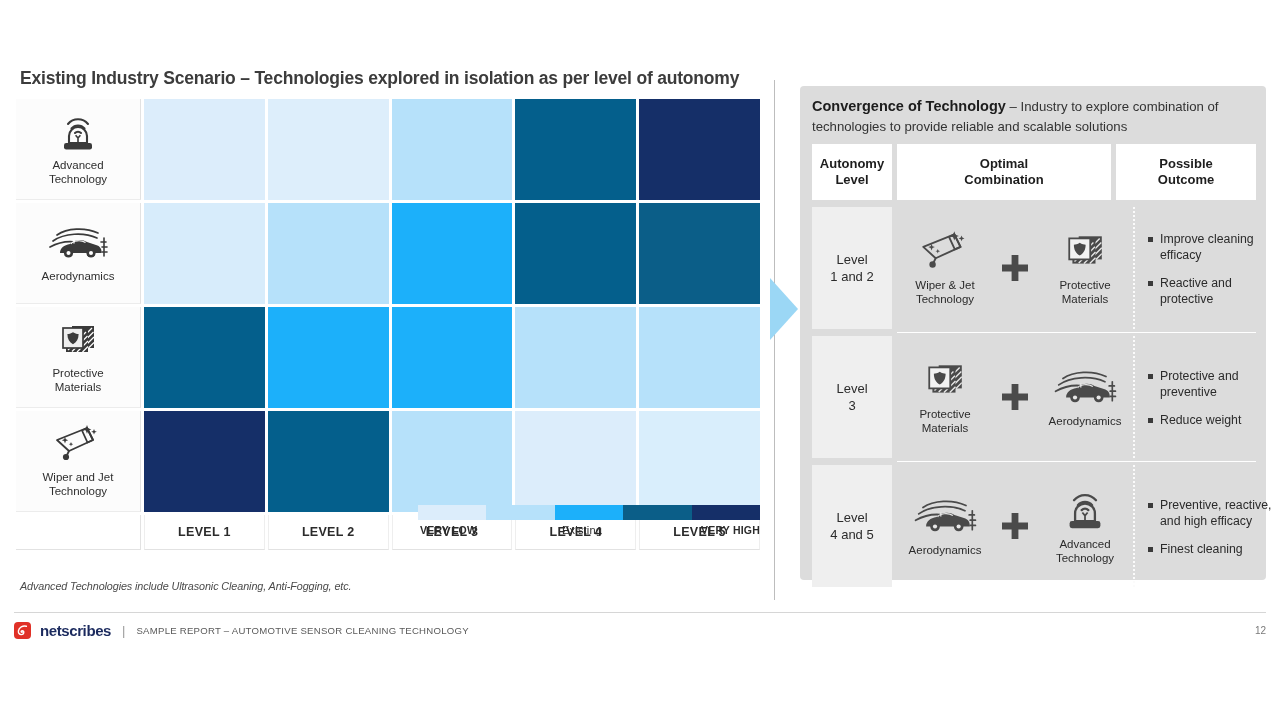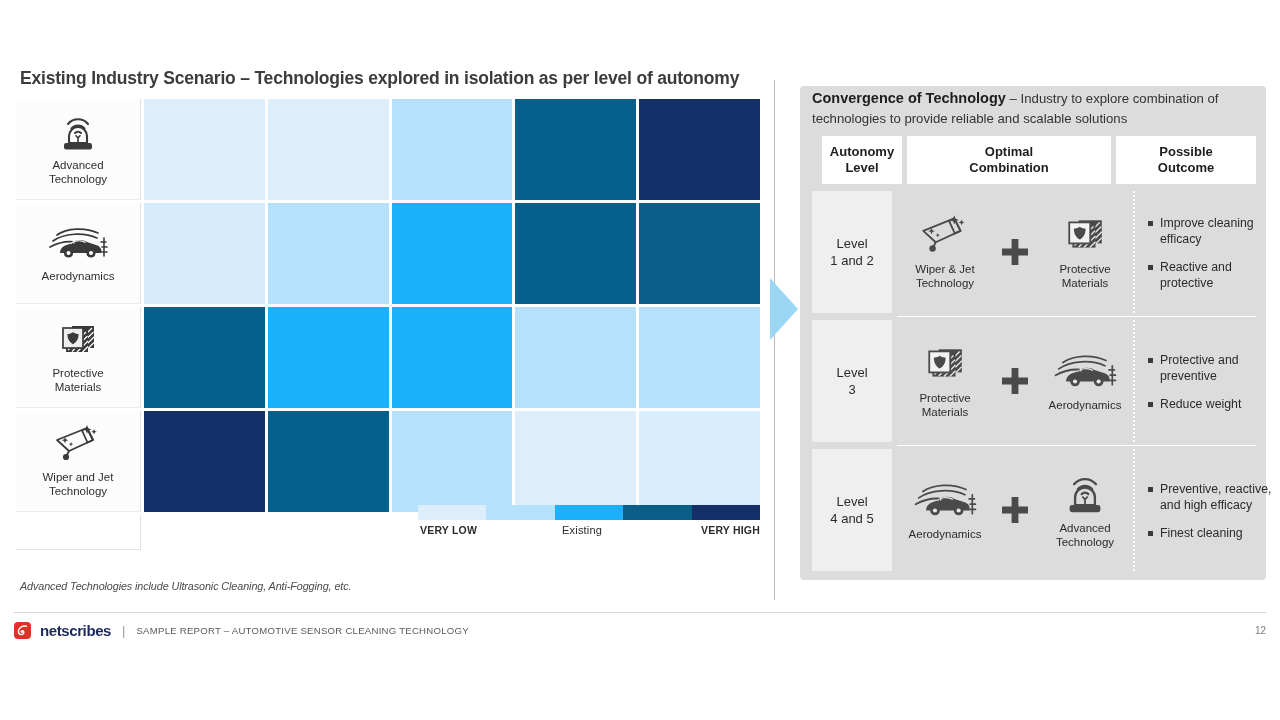--- a/index.html
+++ b/index.html
@@ -72,26 +72,26 @@
     background: #bdbdbd;
   }
 
   
   #flow-arrow { position: absolute; left: 770px; top: 278px; }
 
   
   #right-panel {
     position: absolute; left: 800px; top: 86px;
     width: 466px; height: 494px;
-    background: #dcdcdc; border-radius: 4px; padding: 2px 10px 8px 12px;
+    background: #dcdcdc; border-radius: 4px; padding: 10px 10px 8px 12px;
   }
   #right-title { font-size: 13.2px; color: #333; line-height: 1.45; margin-bottom: 8px; }
   #right-title b { font-size: 14.5px; color: #1d1d1d; }
 
-  #conv-head { display: flex; gap: 5px; height: 48px; margin-left: 10px; }
+  #conv-head { display: flex; gap: 5px; height: 56px; }
   .conv-head-cell {
     background: #fff; display: flex; align-items: center; justify-content: center;
     text-align: center; font-weight: bold; font-size: 13px; color: #1d1d1d; line-height: 1.22;
   }
   .col-level { width: 80px; min-width: 80px; }
   .col-combo { flex: 1; }
   .col-outcome { width: 140px; min-width: 140px; }
 
   .conv-row { display: flex; gap: 5px; height: 122px; margin-top: 7px; position: relative; }
   .conv-row + .conv-row::before {
@@ -271,20 +271,27 @@
           <div class="hm-cell" style="background:#152f68"></div>
           <div class="hm-cell" style="background:#045f8c"></div>
           <div class="hm-cell" style="background:#b6e1fa"></div>
           <div class="hm-cell" style="background:#dcedfb"></div>
           <div class="hm-cell" style="background:#d9eefc"></div>
         </div>
       </div>
 
       <div id="hm-colheader">
         <div class="hm-corner"></div>
+        <div class="hm-colcells">
+          <div class="hm-colcell">LEVEL 1</div>
+          <div class="hm-colcell">LEVEL 2</div>
+          <div class="hm-colcell">LEVEL 3</div>
+          <div class="hm-colcell">LEVEL 4</div>
+          <div class="hm-colcell">LEVEL 5</div>
+        </div>
       </div>
     </div>
 
     <div id="legend">
       <div id="legend-bar">
         <div style="background:#dcedfb"></div>
         <div style="background:#b6e1fa"></div>
         <div style="background:#1cb0fa"></div>
         <div style="background:#0b5e88"></div>
         <div style="background:#152f68"></div>

